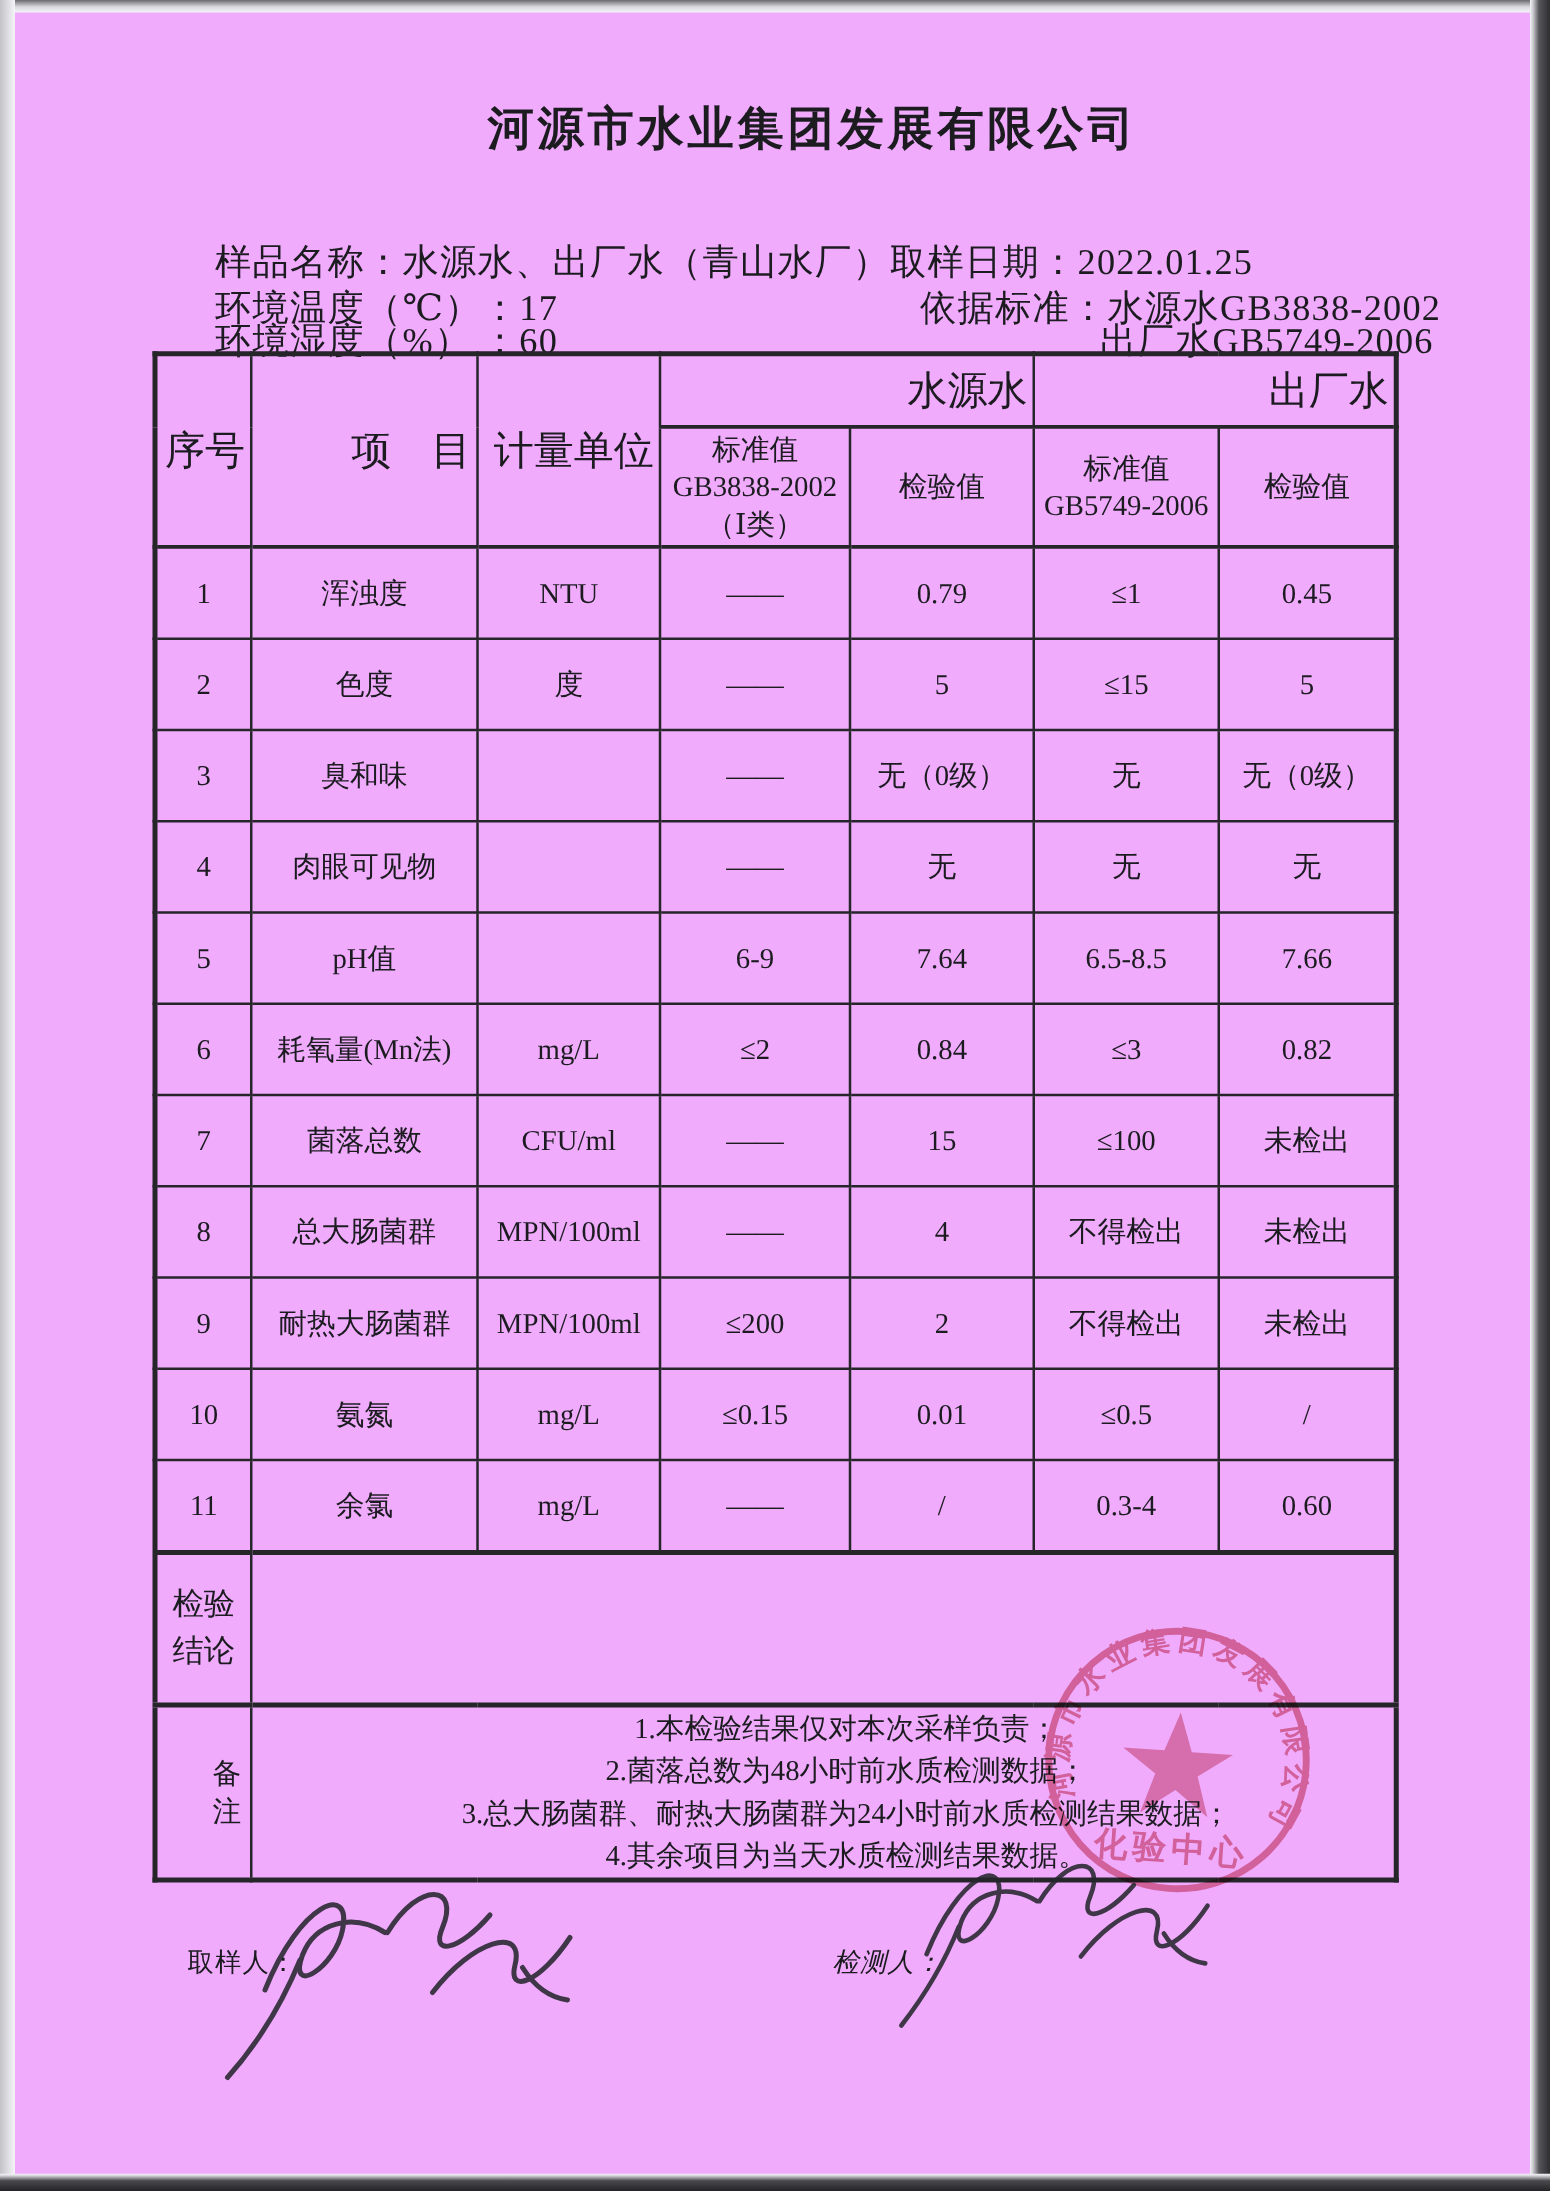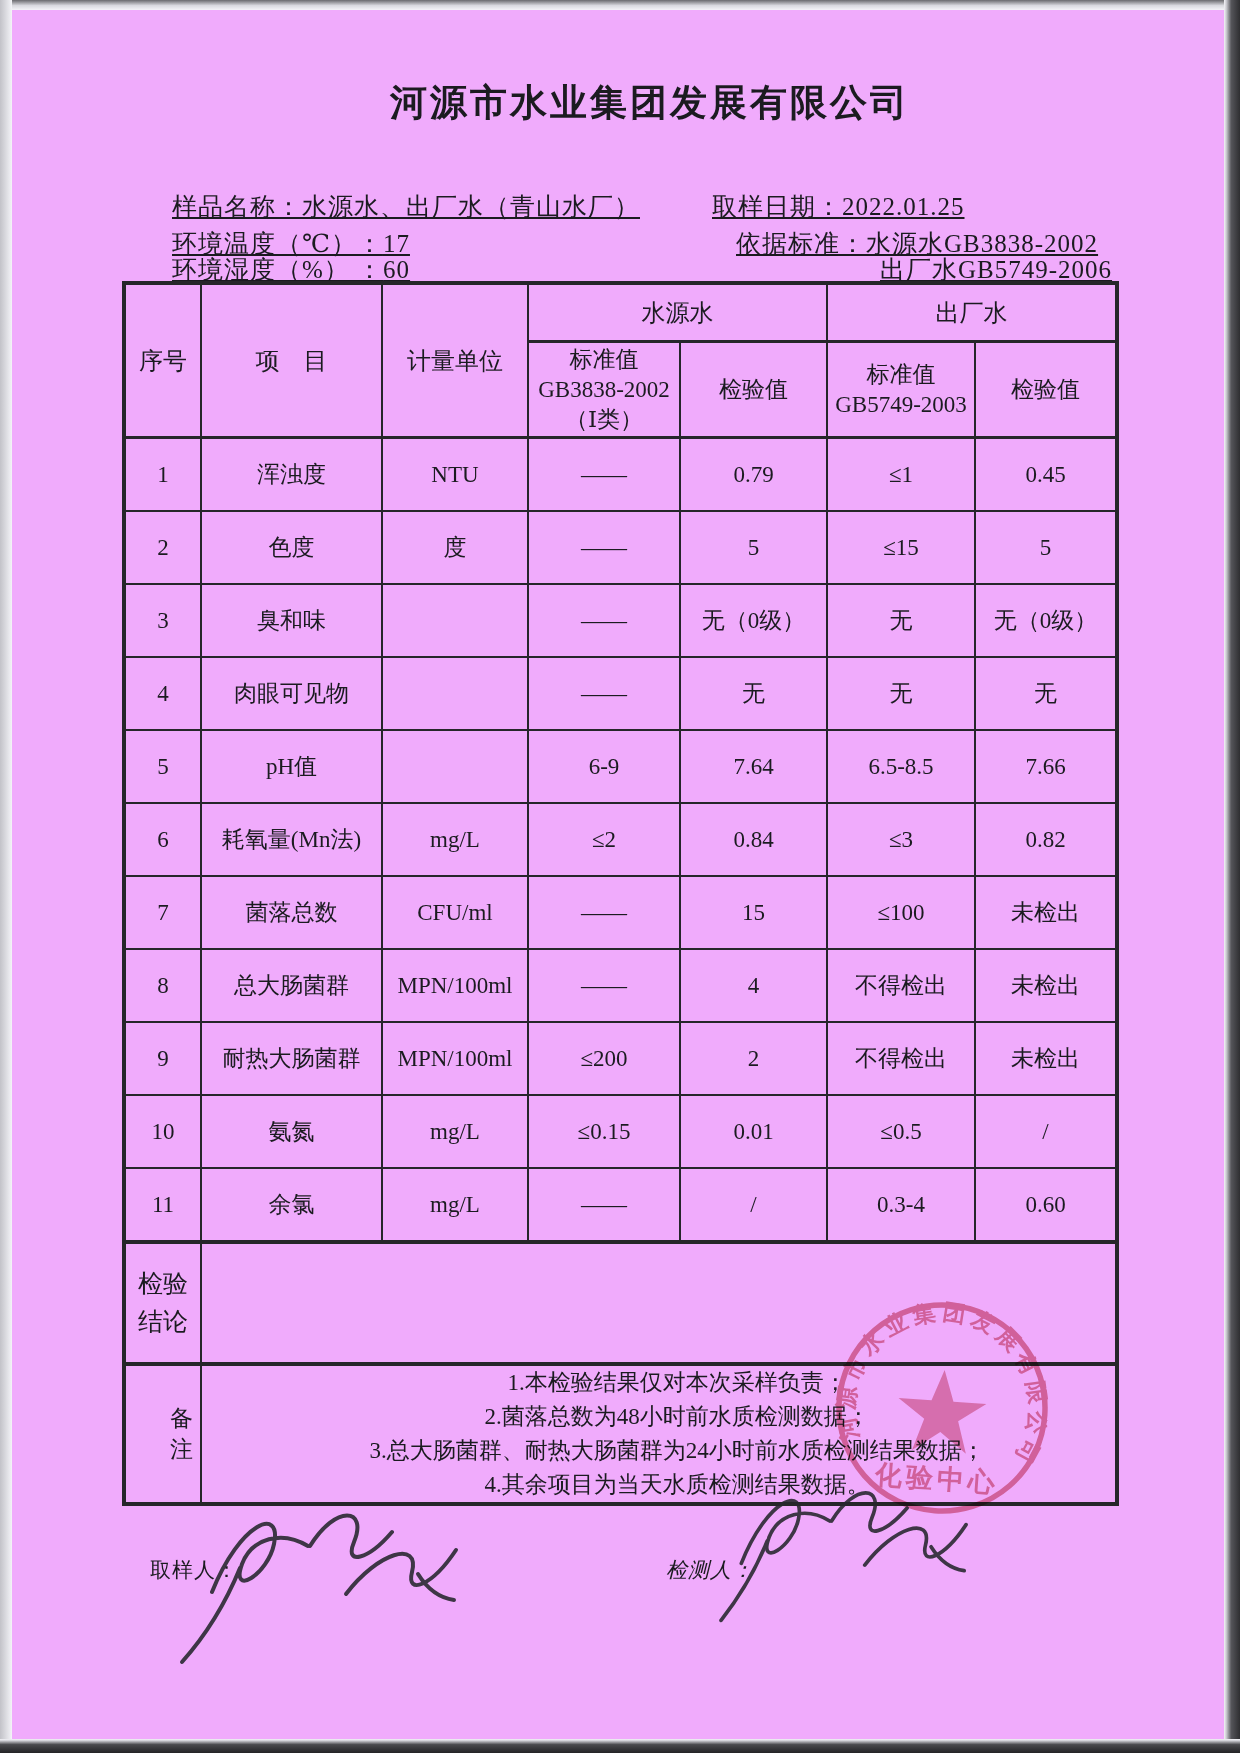--- a/index.html
+++ b/index.html
@@ -22,35 +22,35 @@
     background:linear-gradient(to right,#c2c2c8,#f4f4f8);}
 
   .title{
     position:absolute;left:650px;top:78px;transform:translateX(-50%);
     font-size:37px;font-weight:bold;letter-spacing:3px;white-space:nowrap;
   }
   .subtitle{
     position:absolute;left:650px;top:136px;transform:translateX(-50%);
     font-size:28px;letter-spacing:2px;white-space:nowrap;
   }
-  .info-line{position:absolute;font-size:25px;white-space:nowrap;letter-spacing:1px;text-decoration:underline;}
+  .info-line{position:absolute;font-size:29px;white-space:nowrap;letter-spacing:1px;}
 
   table.report{
     position:absolute;left:122px;top:281px;
     width:993px;border-collapse:collapse;table-layout:fixed;
     font-size:23px;
   }
   table.report td,table.report th{
     border:2px solid #26262a;
     text-align:center;vertical-align:middle;
     font-weight:normal;padding:0 4px;
     overflow:hidden;
   }
   table.report{border:4px solid #26262a;}
-  tr.hdr1 td{height:55px;font-size:24px;}
+  tr.hdr1 td{height:55px;font-size:32px;text-align:right;}
   tr.hdr2 td{height:93px;line-height:30px;}
   tr.datarow td{height:71px;}
   td.item-cell{text-align:left;padding-left:12px;}
   tr.hdr2 td, tr.hdr1 td{border-bottom-width:3px;}
   tr.sep td{border-top-width:4px;}
   td.concl-label{line-height:38px;font-size:25px;}
   tr.concl td{height:118px;}
   tr.remark td{height:134px;padding-left:41px;}
   td.remark-cell{text-align:left;vertical-align:middle;padding-left:12px;}
   .remark-line{font-size:23px;line-height:34px;white-space:nowrap;}
@@ -116,21 +116,21 @@
       </tr>
       <tr class="hdr2">
         <td>
           <div>标准值</div>
           <div>GB3838-2002</div>
           <div>（Ⅰ类）</div>
         </td>
         <td>检验值</td>
         <td>
           <div>标准值</div>
-          <div>GB5749-2003</div>
+          <div>GB5749-2006</div>
         </td>
         <td>检验值</td>
       </tr>
 
       <tr class="datarow">
         <td>1</td>
         <td class="item-cell">浑浊度</td>
         <td>NTU</td>
         <td>——</td>
         <td>0.79</td>

